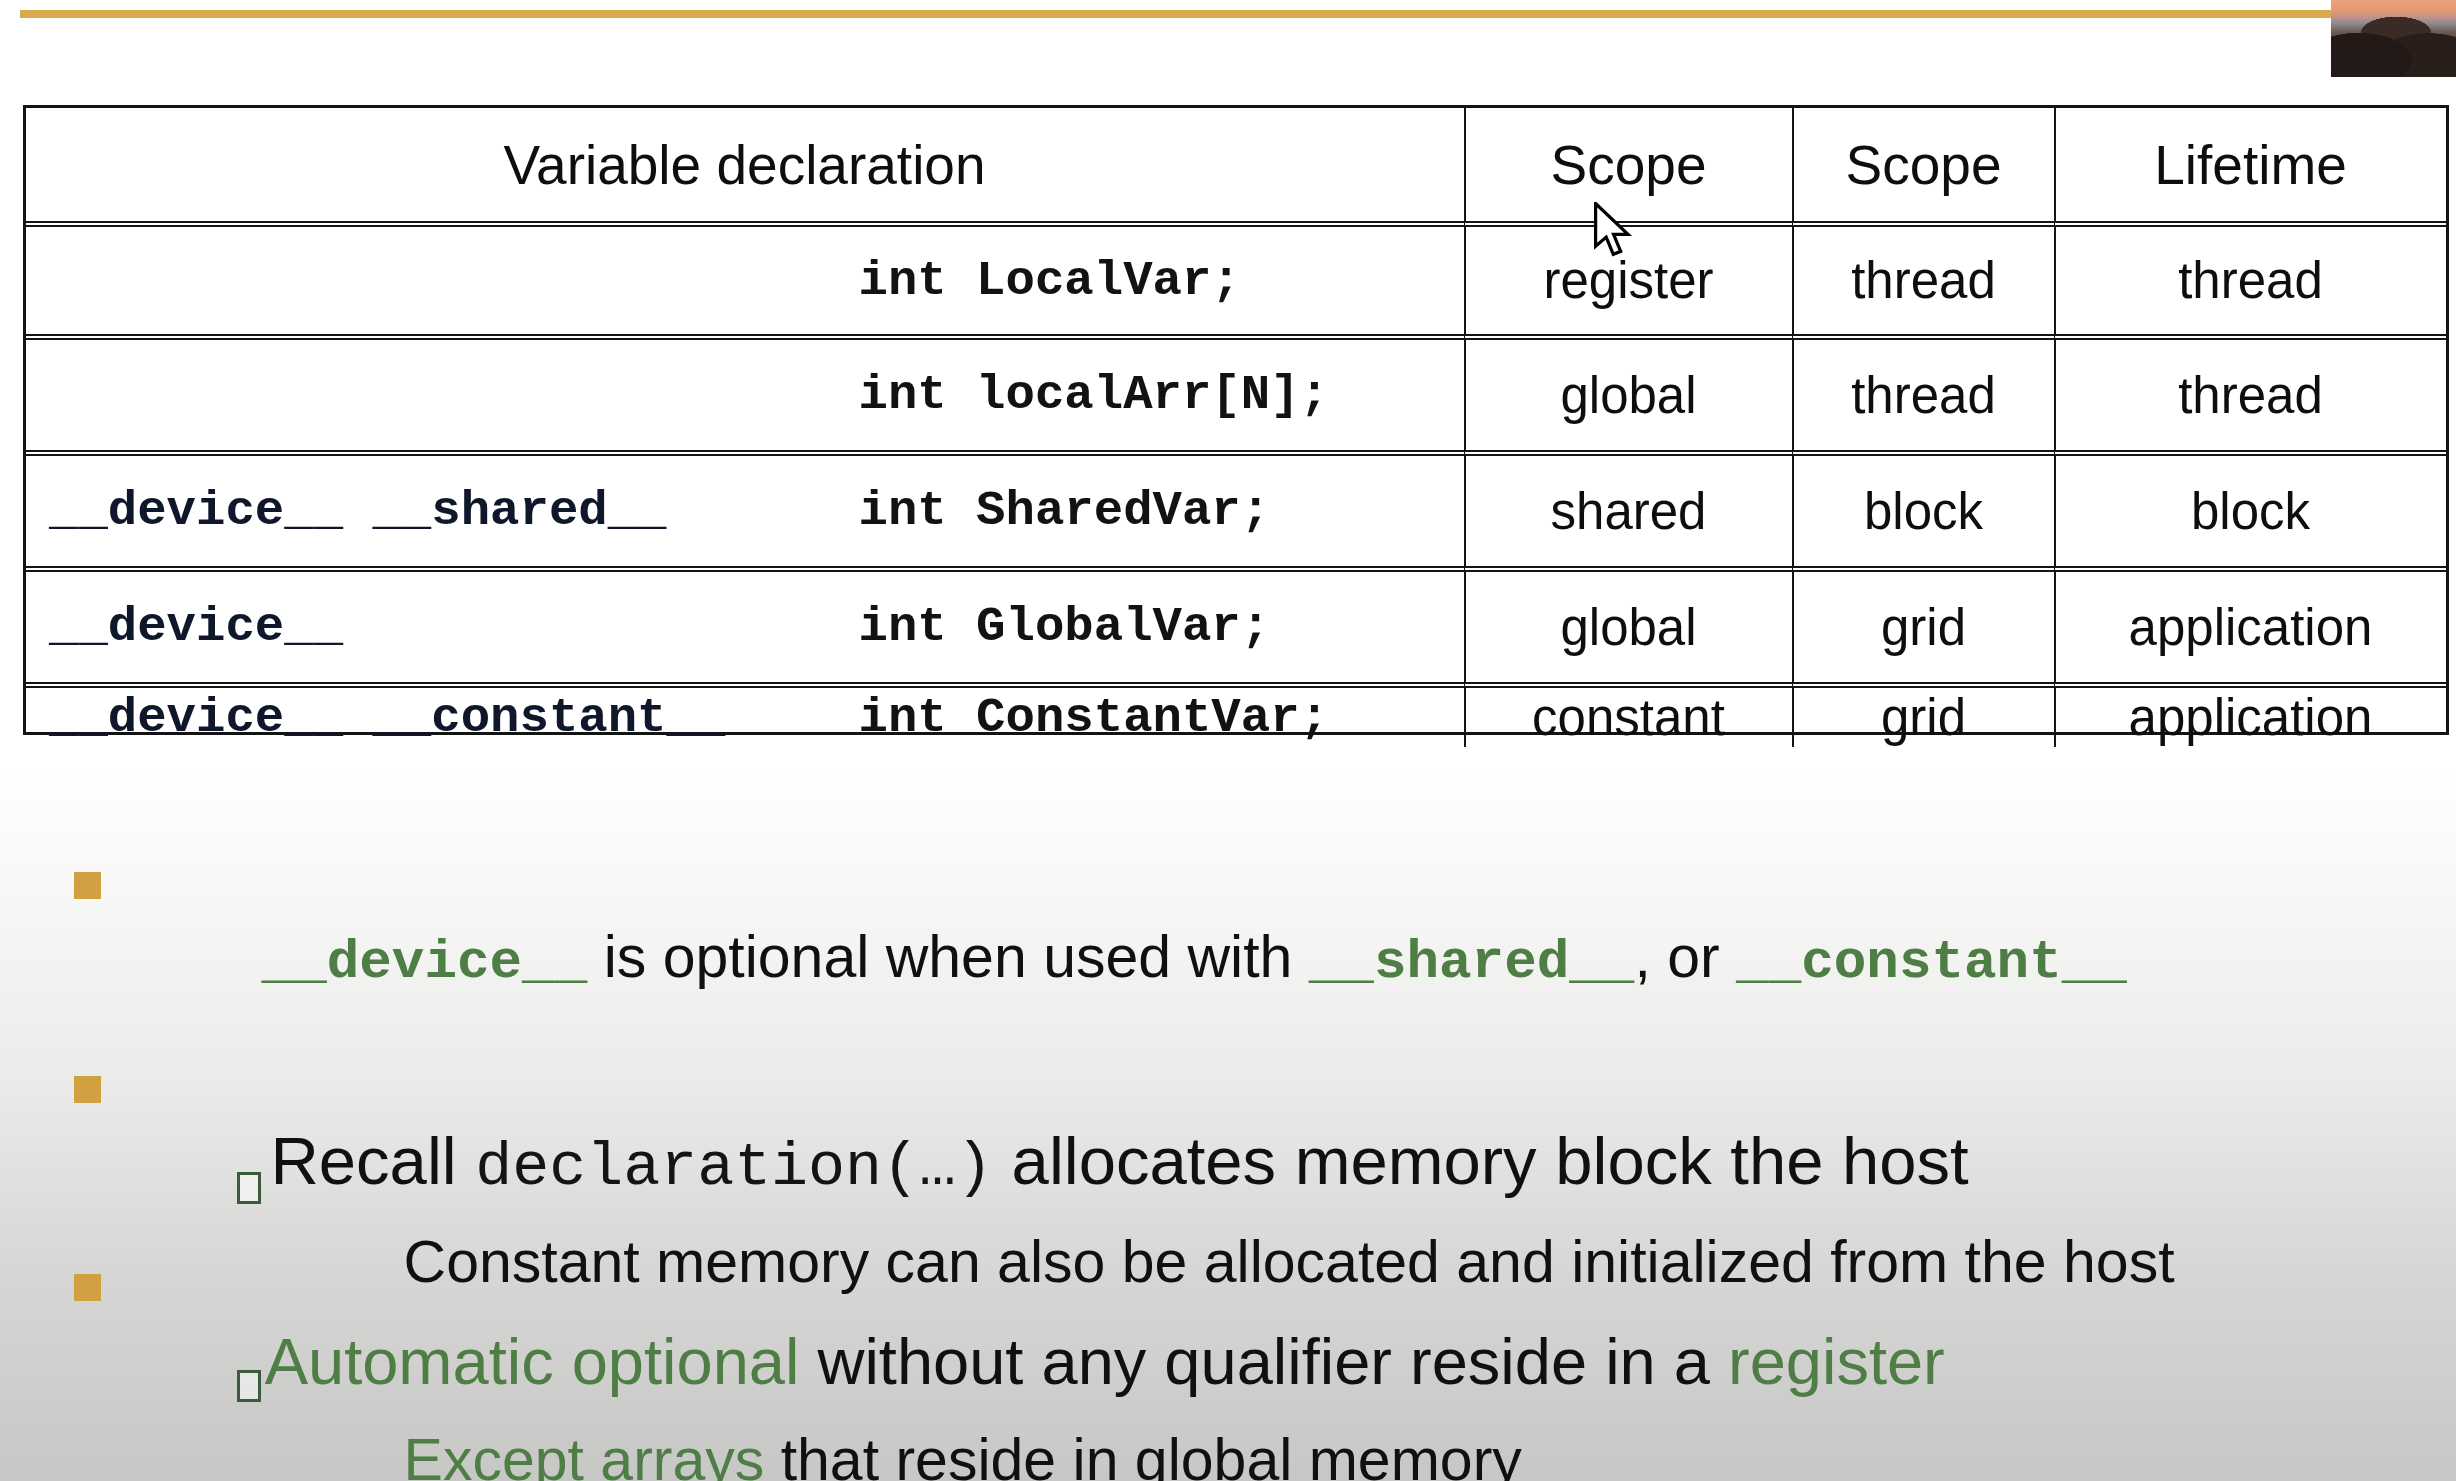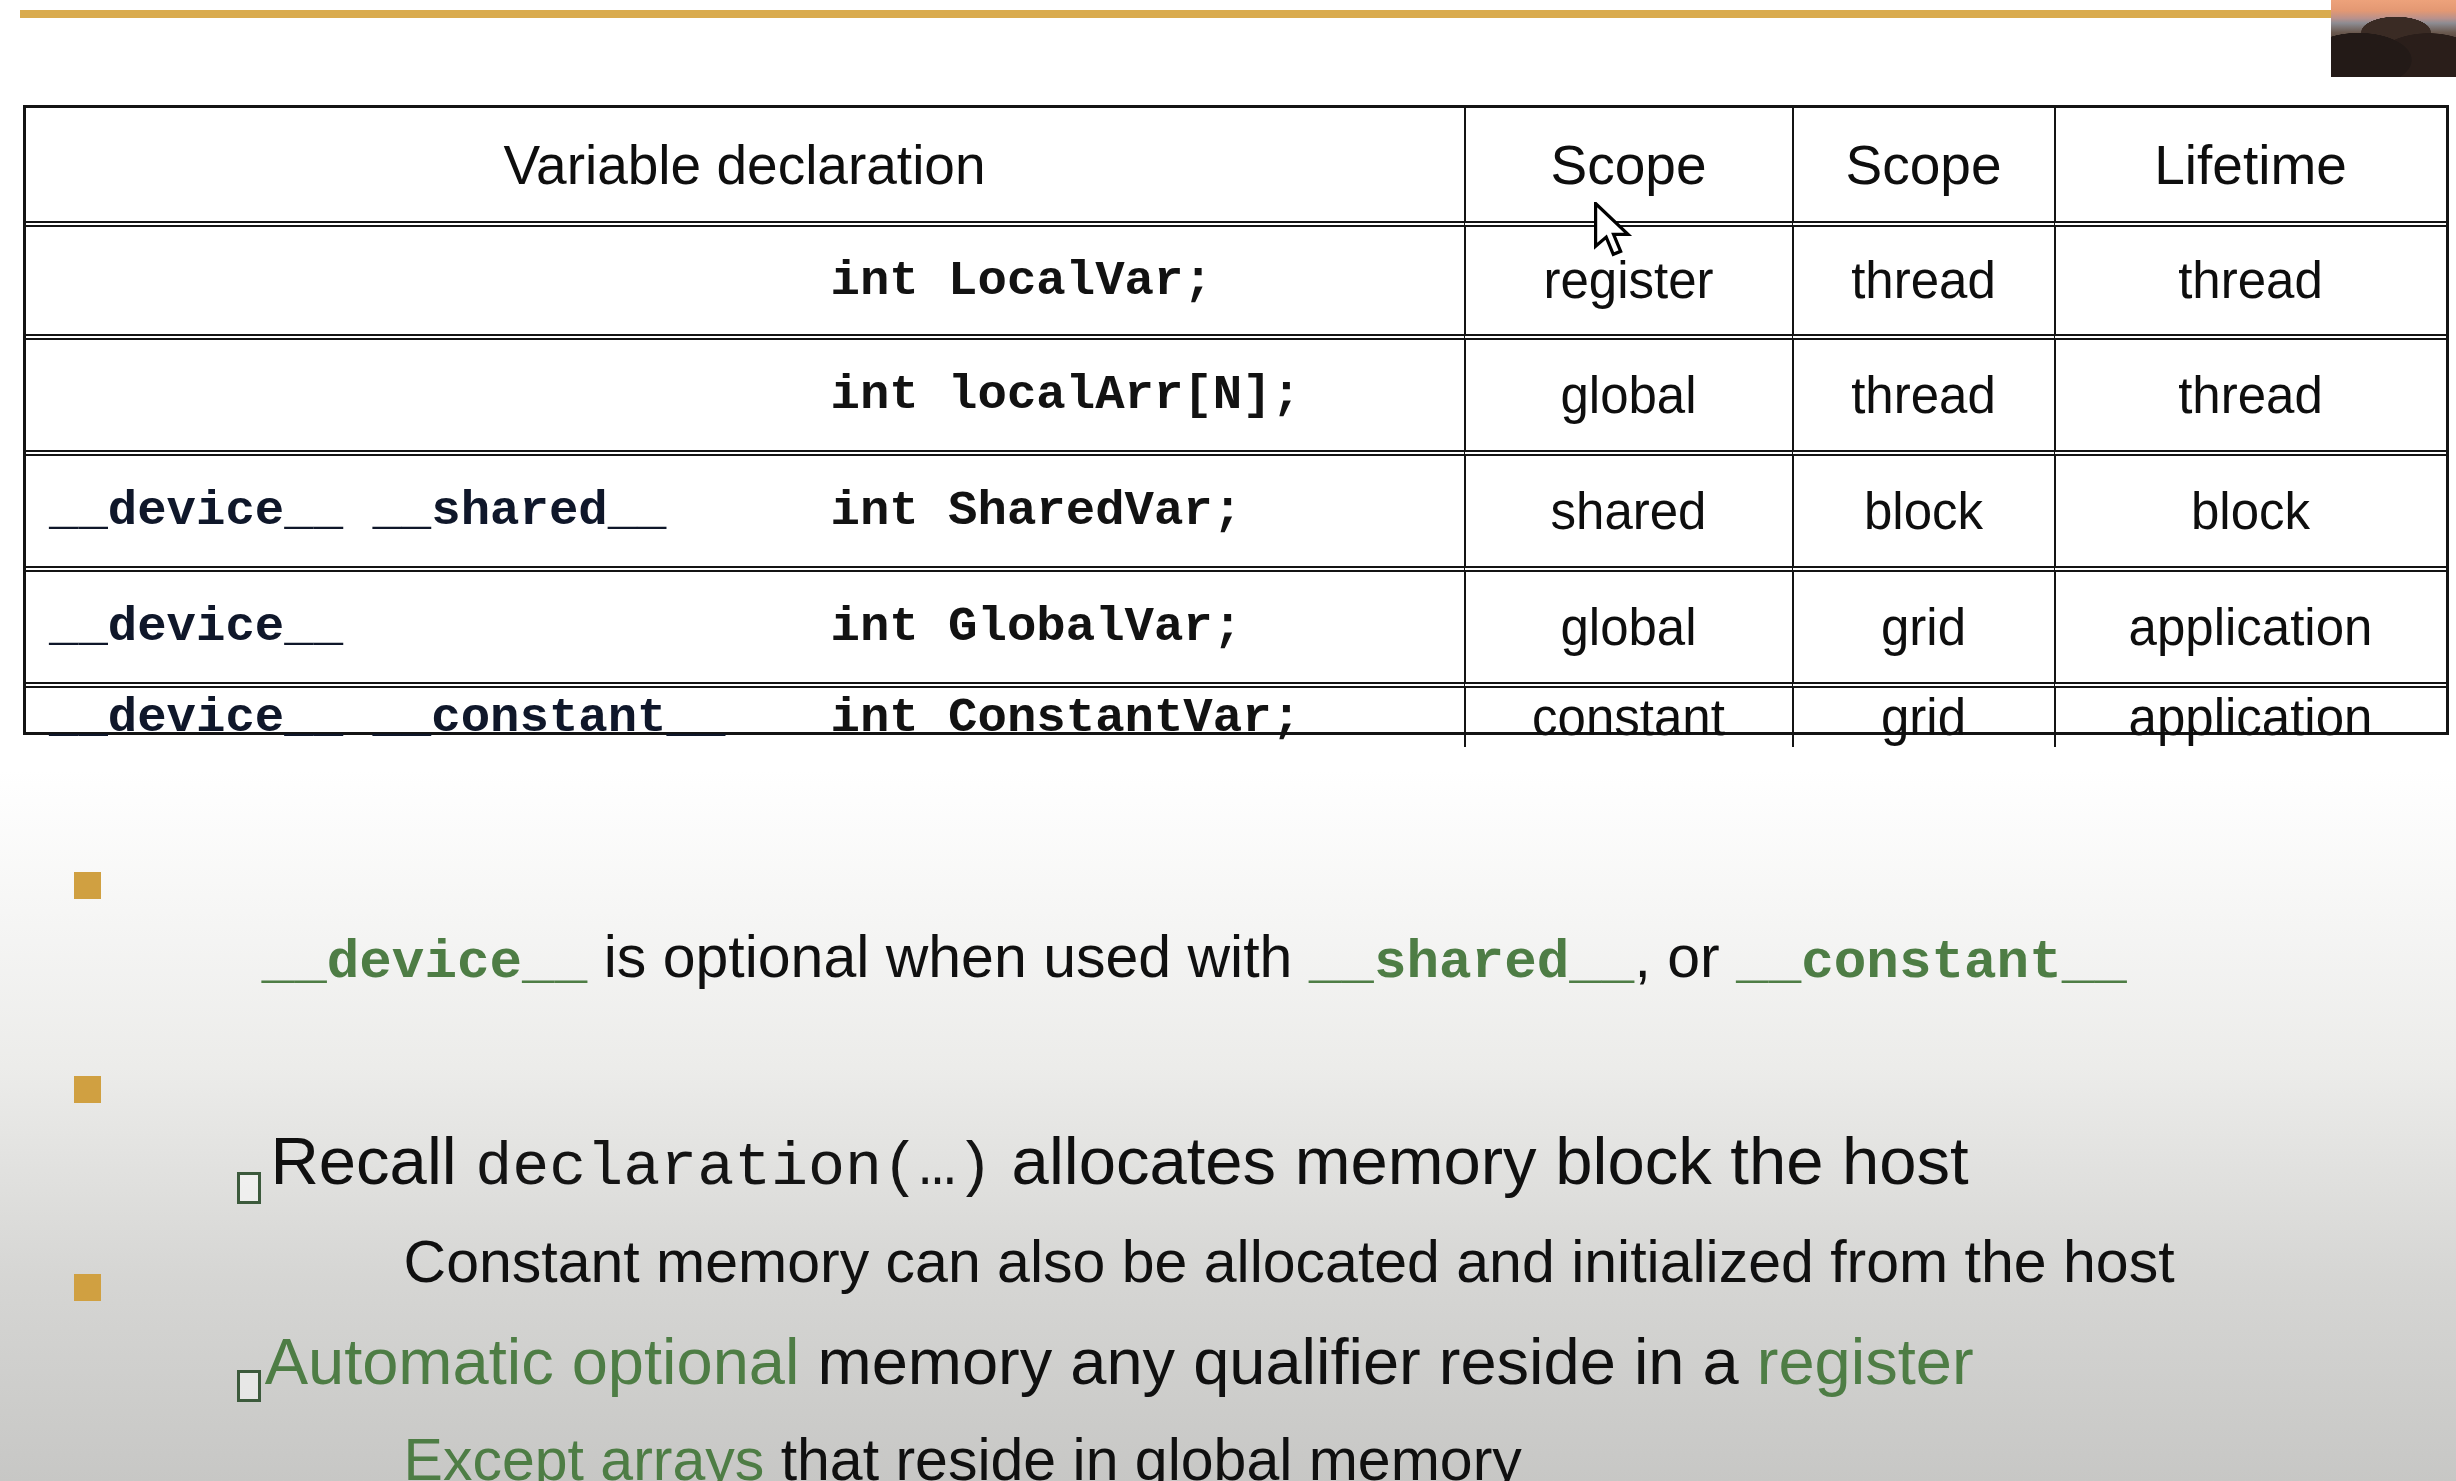--- a/index.html
+++ b/index.html
@@ -42,21 +42,21 @@
   .cell.col1{border-left:none;justify-content:flex-start;position:relative;}
   .cell.row1{border-top:none;}
   .cell.hdr{font-size:55px;}
   .cell.hdr.col1{justify-content:center;}
   .qual{
     position:absolute;left:23.5px;
     font-family:"Liberation Mono","DejaVu Sans Mono",monospace;
     font-weight:700;font-size:49px;color:#0f172a;white-space:pre;
   }
   .decl{
-    position:absolute;left:805px;
+    position:absolute;left:833px;
     font-family:"Liberation Mono","DejaVu Sans Mono",monospace;
     font-weight:700;font-size:49px;color:#121212;white-space:pre;text-align:center;
   }
   
   .gold-sq{position:absolute;width:27.4px;height:27.4px;background:#d0a041;}
   .hollow-sq{position:absolute;width:17.6px;height:25.5px;border:3.9px solid #3c5a3c;background:rgba(255,255,255,0.5);}
   .bline{position:absolute;white-space:pre;color:#101010;text-align:center;}
   #line-b1{left:196px;top:855px;font-size:59px;}
   #line-b2{left:196px;top:1045px;font-size:67px;}
   #line-b2a{left:338px;top:1160px;font-size:59px;}
@@ -142,21 +142,21 @@
 
   <div class="bline" id="line-b2">
     <span>Recall </span><span class="mono">declaration(…)</span><span> allocates memory block the host</span>
   </div>
 
   <div class="bline" id="line-b2a">
     <span>Constant memory can also be allocated and initialized from the host</span>
   </div>
 
   <div class="bline" id="line-b3">
-    <span class="gsans">Automatic optional</span><span> memory any qualifier reside in a </span><span class="gsans">register</span>
+    <span class="gsans">Automatic optional</span><span> without any qualifier reside in a </span><span class="gsans">register</span>
   </div>
 
   <div class="bline" id="line-b3a">
     <span class="gsans">Except arrays</span><span> that reside in global memory</span>
   </div>
 
   <svg id="cursor" width="43" height="59" viewBox="0 0 29 40">
     <path d="M1,1 L1,30 L8.2,23.8 L13,35.5 L18,33.4 L13.2,22 L23,22 Z" fill="#ffffff" stroke="#000000" stroke-width="2.2" stroke-linejoin="miter"></path>
   </svg>
 

